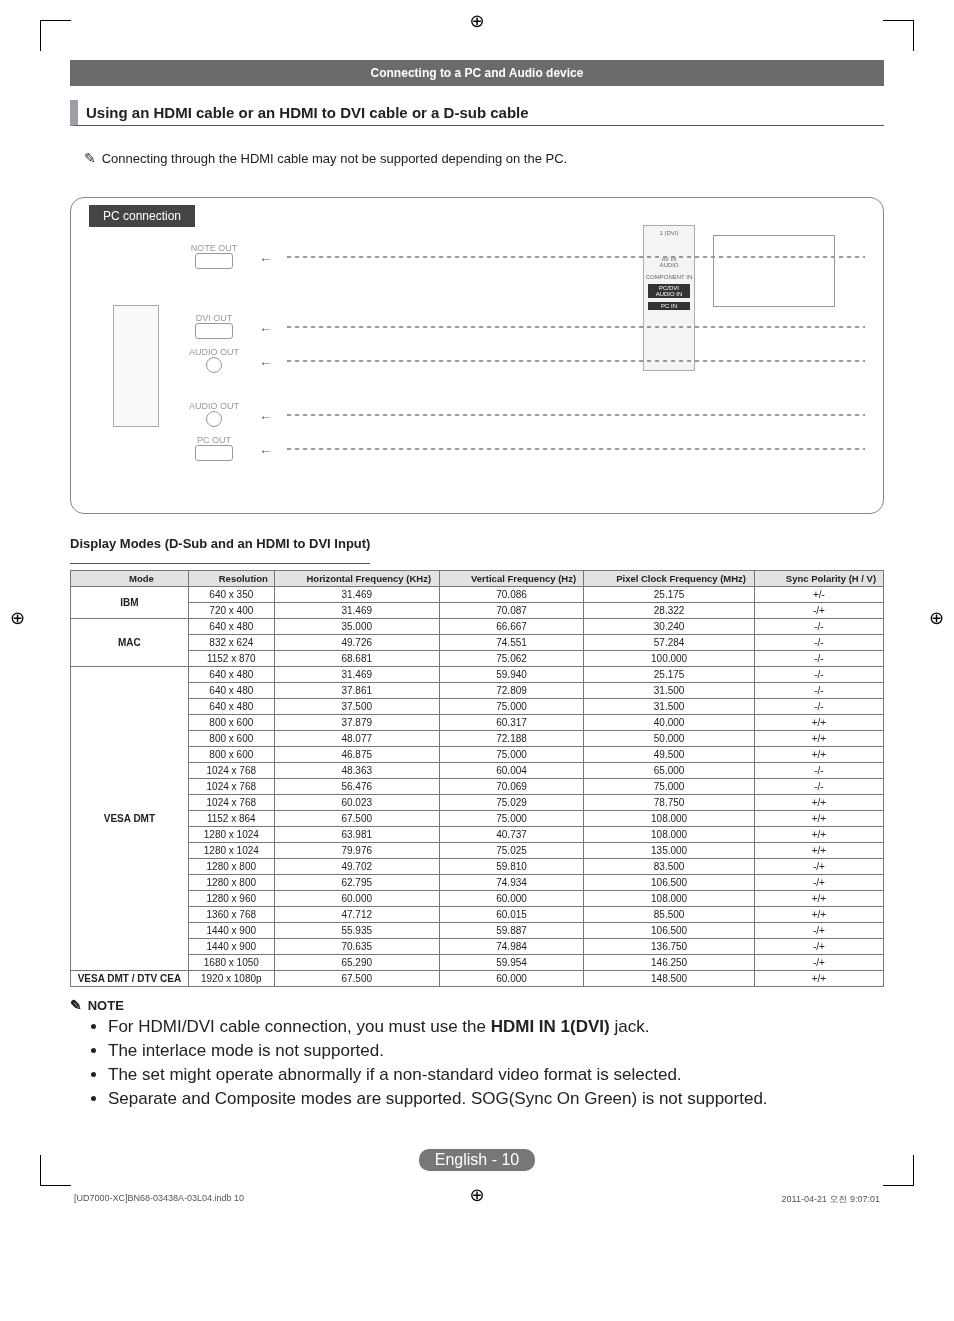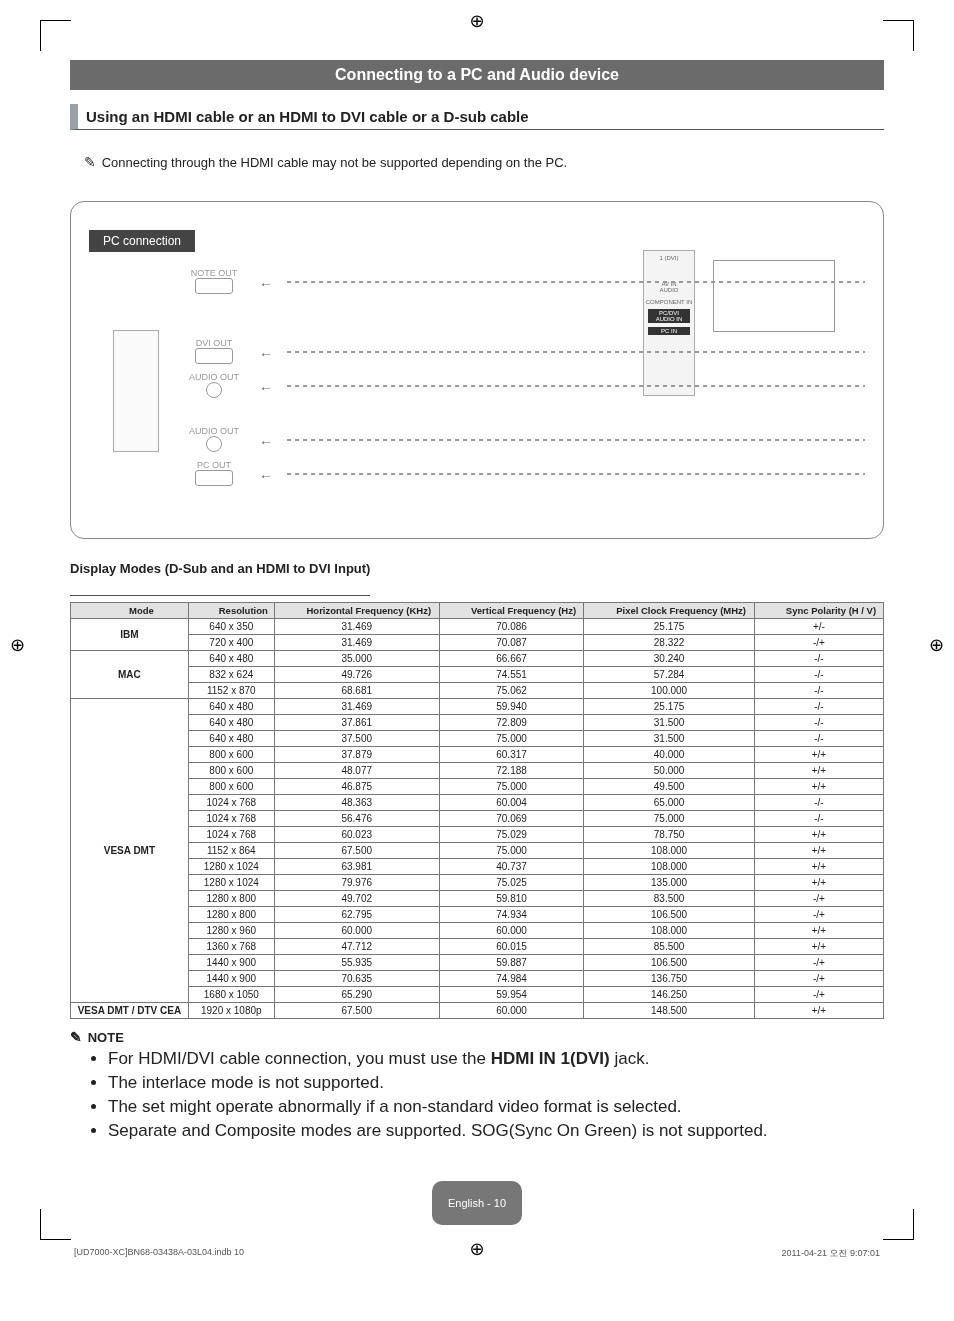--- a/index.html
+++ b/index.html
@@ -25,38 +25,38 @@
   .crop { position:absolute; width:30px; height:30px; border:0; }
   .crop.tl { top:20px; left:40px; border-top:1px solid #000; border-left:1px solid #000;}
   .crop.tr { top:20px; right:40px; border-top:1px solid #000; border-right:1px solid #000;}
   .crop.bl { bottom:50px; left:40px; border-bottom:1px solid #000; border-left:1px solid #000;}
   .crop.br { bottom:50px; right:40px; border-bottom:1px solid #000; border-right:1px solid #000;}
   .title-band {
     background: #6b6b6b;
     color: #fff;
     text-align: center;
     font-weight: bold;
-    font-size: 16px;
+    font-size: 12px;
     padding: 6px 0;
     margin-bottom: 14px;
   }
   .section-heading {
     font-weight: bold;
     font-size: 15px;
     border-left: 8px solid #9aa0a6;
     padding: 4px 0 4px 8px;
     border-bottom: 1px solid #555;
     margin-bottom: 24px;
   }
   .note-line { font-size: 13px; margin: 6px 0 10px 14px; }
   .note-symbol { font-size:14px; margin-right:6px; }
   .diagram-box {
     border: 1px solid #888;
     border-radius: 14px;
-    padding: 28px 18px 18px 18px;
+    padding: 7px 18px 18px 18px;
     margin-bottom: 14px;
     position: relative;
     margin-top: 31px;
   }
   .conn-label {
     display:inline-block;
     background:#444;
     color:#fff;
     font-size:12px;
     padding:4px 14px;
@@ -89,21 +89,21 @@
     font-size:6px; color:#666; text-align:center; padding-top:4px;
   }
   .pc-tower {
     width:44px; height:120px; border:1px solid #aaa; position:absolute; left:24px; top:100px; background:#fafafa;
   }
   .sub-heading {
     font-weight: bold;
     font-size: 13px;
     border-bottom: 1px solid #555;
     display:inline-block;
-    padding-bottom:19px;
+    padding-bottom:12px;
     margin: 8px 0 6px 0;
   }
   .intro-small { font-size: 12.5px; margin: 4px 0 8px 0; }
   table.modes {
     width:100%;
     border-collapse: collapse;
     font-size: 10px;
   }
   table.modes th, table.modes td {
     border:1px solid #777;
@@ -115,21 +115,21 @@
   .note-head { font-weight:bold; font-size:13px; margin-top:10px; }
   ul.notes { margin:4px 0 0 30px; padding:0; }
   ul.notes li { font-size:17px; margin:4px 8px; }
   .strong { font-weight:bold; }
   .page-foot {
     text-align:center;
     font-size:12px;
     margin-top:40px;
   }
   .page-foot .pill {
-    display:inline-block; background:#777; color:#fff; border-radius:10px; padding:16px 16px; font-size:11px;
+    display:inline-block; background:#777; color:#fff; border-radius:10px; padding:2px 16px; font-size:16px;
   }
   .footer-line {
     display:flex; justify-content:space-between; font-size:9px; color:#555; margin-top:22px; padding:0 4px;
   }
   .diagram-inner { position:relative; height:290px; }
   .port-shape.round { width:14px; height:14px; border-radius:50%; }
 </style>
 </head>
 <body>
 

